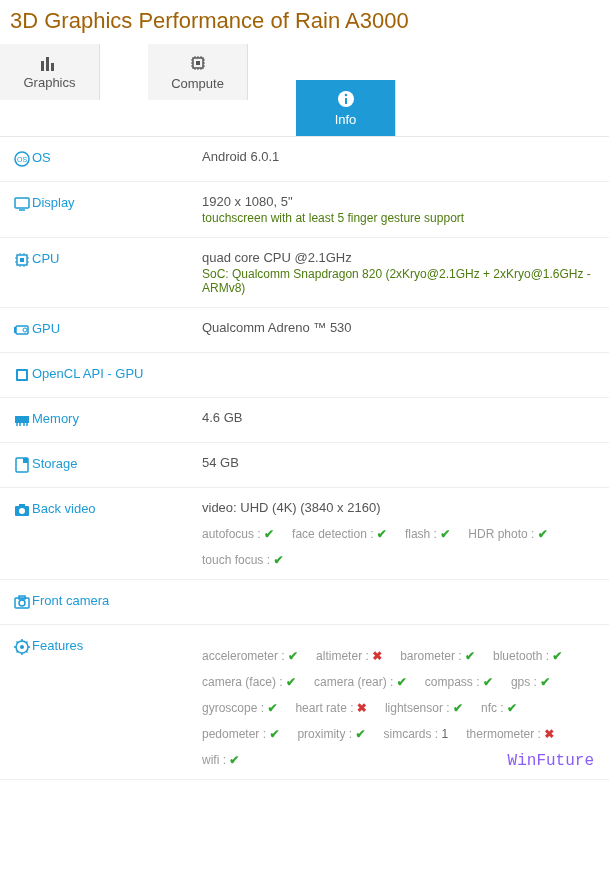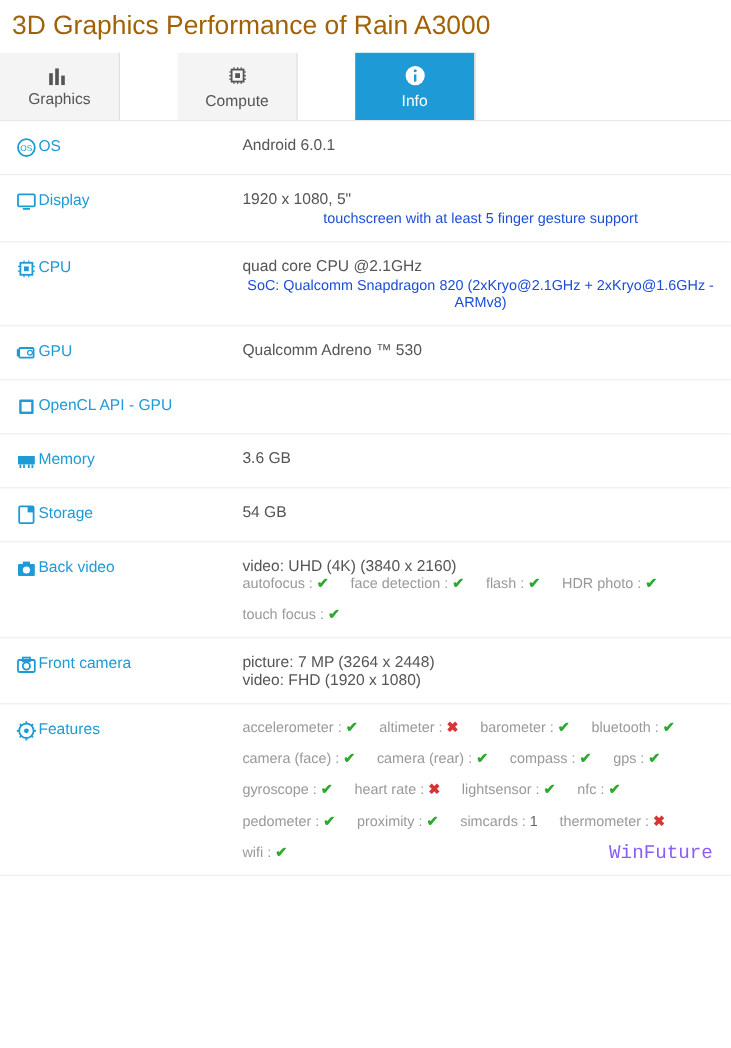--- a/index.html
+++ b/index.html
@@ -31,20 +31,21 @@
     gap: 4px;
     background: #f4f4f4;
     color: #555;
     font-size: 13px;
     cursor: pointer;
     border-right: 1px solid #e0e0e0;
   }
   .tab.active {
     background: #1e9bd6;
     color: #fff;
+    margin-top: 36px;
   }
   .tab-icon {
     font-size: 18px;
     line-height: 1;
   }
   .spec-row {
     display: flex;
     border-bottom: 1px solid #eee;
     padding: 12px 10px 12px 12px;
   }
@@ -68,31 +69,30 @@
     color: #1e9bd6;
     font-size: 13px;
     padding-top: 1px;
   }
   .spec-value {
     flex: 1;
     color: #555;
     font-size: 13px;
   }
   .spec-sub {
-    color: #1d4ed8;
+    color: #4d7c0f;
     font-size: 12px;
     margin-top: 2px;
-    text-align: center;
   }
   .feature-list {
     display: flex;
     flex-wrap: wrap;
     row-gap: 12px;
     column-gap: 18px;
-    margin-top: 0;
+    margin-top: 12px;
     text-align: center;
   }
   .feature-item {
     color: #999;
     font-size: 12px;
     white-space: nowrap;
   }
   .check { color: #2ea82e; font-weight: bold; }
   .cross { color: #d43636; font-weight: bold; }
   .simval { color: #666; }
@@ -250,21 +250,21 @@
             <g stroke="#1e9bd6" stroke-width="1.5">
               <line x1="4" y1="12" x2="4" y2="15"></line>
               <line x1="7" y1="12" x2="7" y2="15"></line>
               <line x1="11" y1="12" x2="11" y2="15"></line>
               <line x1="14" y1="12" x2="14" y2="15"></line>
             </g>
           </svg>
     </span>
     <span class="spec-label">Memory</span>
   </div>
-  <div class="spec-value">3.6 GB</div>
+  <div class="spec-value">4.6 GB</div>
 </div>
 
 <div class="spec-row">
   <div class="spec-label-col">
     <span class="spec-icon">
       <svg width="18" height="18" viewBox="0 0 18 18">
             <rect x="3" y="2" width="12" height="14" rx="1" fill="none" stroke="#1e9bd6" stroke-width="1.5"></rect>
             <rect x="10" y="2" width="5" height="5" fill="#1e9bd6"></rect>
           </svg>
     </span>
@@ -299,24 +299,20 @@
 <div class="spec-row">
   <div class="spec-label-col">
     <span class="spec-icon">
       <svg width="18" height="18" viewBox="0 0 18 18">
             <rect x="2" y="5" width="14" height="10" rx="1" fill="none" stroke="#1e9bd6" stroke-width="1.5"></rect>
             <circle cx="9" cy="10" r="3" fill="none" stroke="#1e9bd6" stroke-width="1.5"></circle>
             <rect x="6" y="3" width="6" height="3" fill="none" stroke="#1e9bd6" stroke-width="1.5"></rect>
           </svg>
     </span>
     <span class="spec-label">Front camera</span>
-  </div>
-  <div class="spec-value">
-    <div>picture: 7 MP (3264 x 2448)</div>
-    <div>video: FHD (1920 x 1080)</div>
   </div>
 </div>
 
 <div class="spec-row">
   <div class="spec-label-col">
     <span class="spec-icon">
       <svg width="18" height="18" viewBox="0 0 18 18">
             <circle cx="9" cy="9" r="6" fill="none" stroke="#1e9bd6" stroke-width="1.5"></circle>
             <circle cx="9" cy="9" r="2" fill="#1e9bd6"></circle>
             <g stroke="#1e9bd6" stroke-width="1.5">

